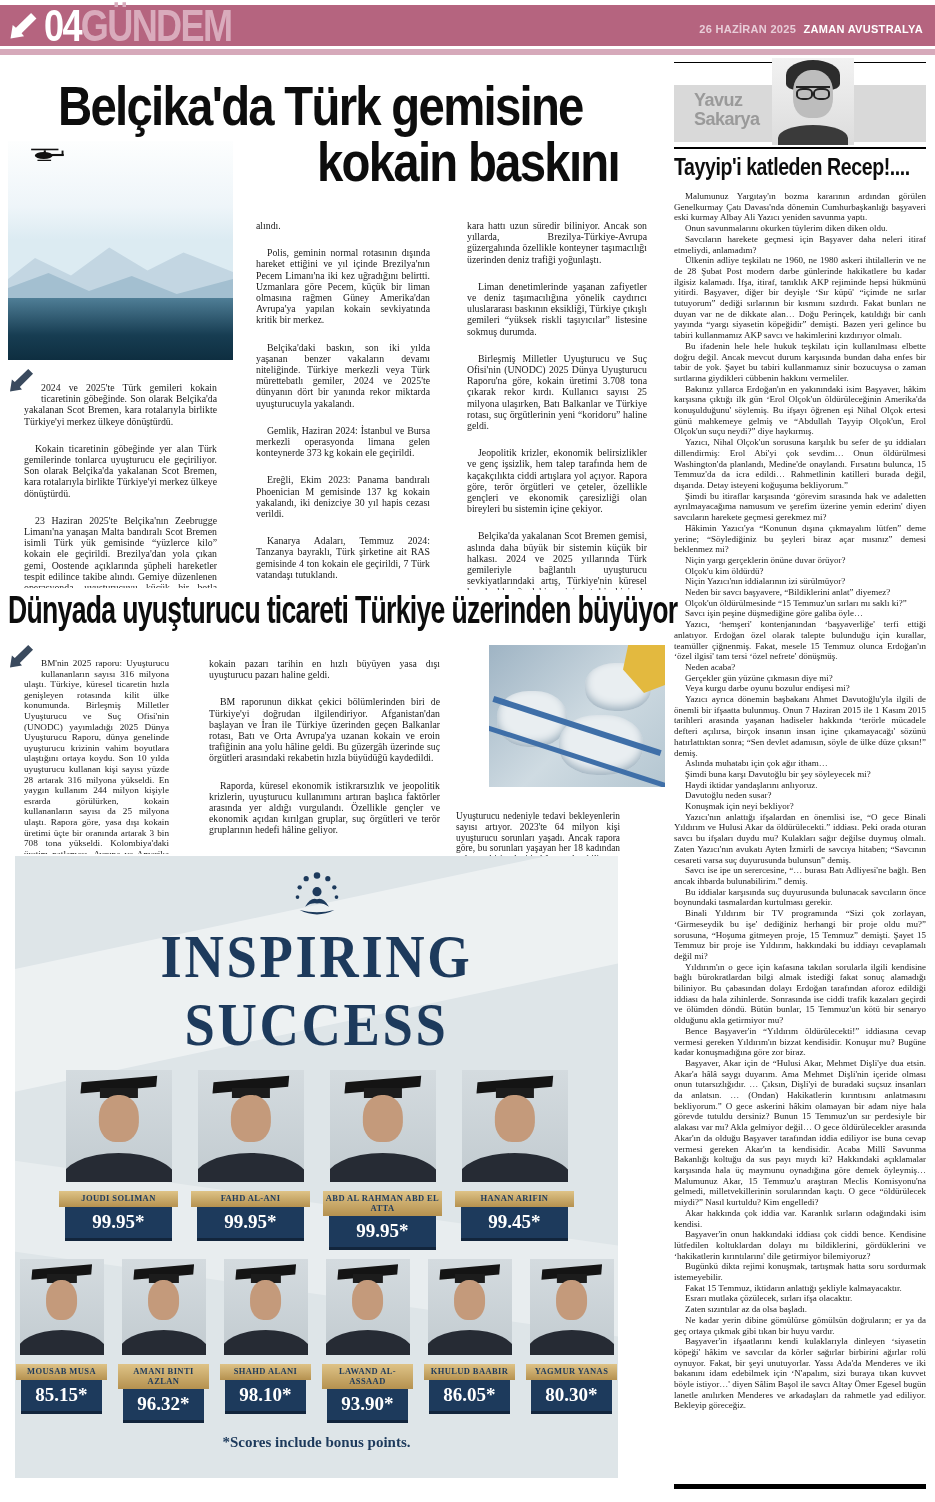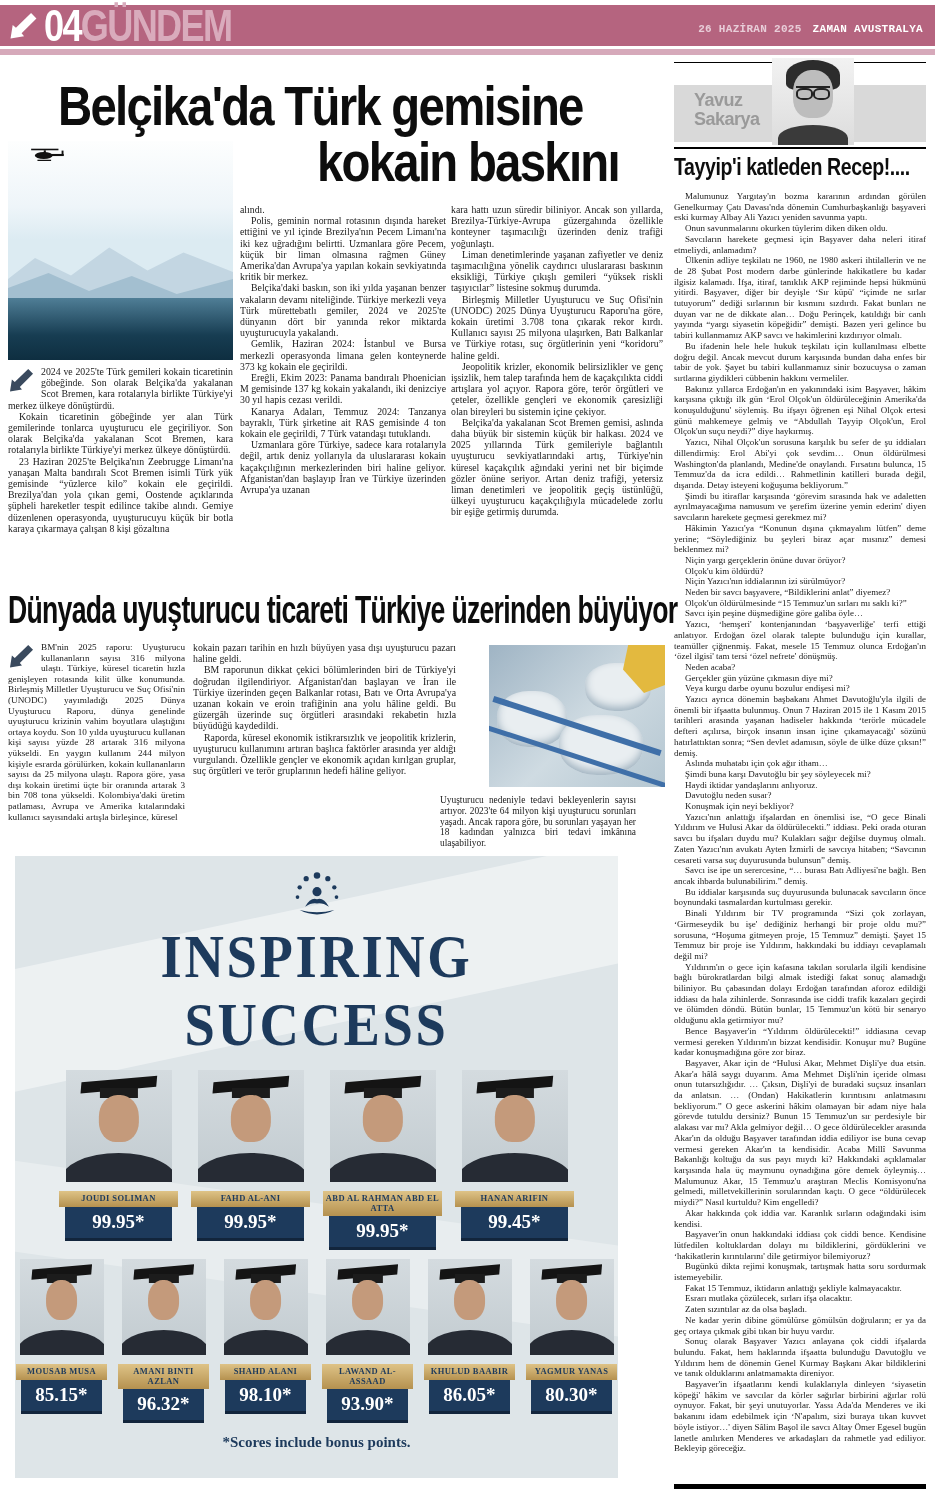--- a/index.html
+++ b/index.html
@@ -6,37 +6,37 @@
   #canvas{position:relative;width:935px;height:1502px;background:#fff;overflow:hidden;
           font-family:"Liberation Serif",serif;color:#1a1a1a;}
   
   .hdr-bar{position:absolute;left:0;top:5px;width:935px;height:41px;background:#b5647f;}
   .hdr-logo{position:absolute;left:10px;top:7px;width:27px;height:27px;}
   .hdr-title{position:absolute;left:44px;top:-4px;white-space:nowrap;
              font-family:"Liberation Sans",sans-serif;font-weight:700;font-size:44px;
              letter-spacing:-2px;transform:scaleX(.82);transform-origin:left top;}
   .hdr-num{color:#ffffff;}
   .hdr-sec{color:#d9abbc;}
-  .hdr-meta{position:absolute;right:12px;top:18px;font-family:Liberation Mono, monospace;
+  .hdr-meta{position:absolute;right:12px;top:18px;font-family:Liberation Sans, sans-serif;
             font-size:11px;font-weight:700;color:#e8cdd8;letter-spacing:.3px;}
   .hdr-meta b{color:#ffffff;margin-left:4px;}
   .hdr-stripe{position:absolute;left:0;top:49px;width:935px;height:6px;background:#d6a9ba;}
   
   .h1{position:absolute;left:8px;top:78px;width:660px;margin:0;
       font-family:"Liberation Sans",sans-serif;font-weight:700;color:#0d0d0d;
       font-size:55px;line-height:56px;letter-spacing:-2px;text-align:right;}
   .h1 .hl{display:inline-block;transform:scaleX(.86);transform-origin:left top;white-space:nowrap;}
   .h1 .hl2{margin-left:207px;}
   .h2{position:absolute;left:8px;top:589px;margin:0;
       font-family:"Liberation Sans",sans-serif;font-weight:700;color:#0d0d0d;
       font-size:38px;letter-spacing:-1px;white-space:nowrap;
       transform:scaleX(.70);transform-origin:left top;}
   
   .acol{position:absolute;font-size:9.8px;line-height:11.2px;text-align:justify;overflow:hidden;}
-  .acol p{margin:0;text-indent:11px;}
+  .acol p{margin:16px;text-indent:11px;}
   .acol p:first-child{text-indent:0;}
   .col-a1{left:8px;top:366px;width:225px;height:222px;}
   .col-b1{left:240px;top:204px;width:206px;height:386px;}
   .col-c1{left:451px;top:204px;width:212px;height:386px;}
   .col-a2{left:8px;top:642px;width:177px;height:212px;font-size:9.2px;line-height:10.6px;}
   .col-b2{left:193px;top:642px;width:263px;height:200px;}
   .caption2{left:440px;top:795px;width:196px;height:62px;font-size:9.4px;line-height:10.8px;}
   .intro-arrow{float:left;width:27px;height:24px;margin:2px 6px 2px 0;}
   .intro-arrow svg{width:100%;height:100%;}
   
@@ -395,19 +395,18 @@
         <p>Yıldırım'ın o gece için kafasına takılan sorularla ilgili kendisine bağlı bürokratlardan bilgi almak istediği fakat sonuç alamadığı biliniyor. Bu çabasından dolayı Erdoğan tarafından aforoz edildiği iddiası da hala zihinlerde. Sonrasında ise ciddi trafik kazaları geçirdi ve ölümden döndü. Bütün bunlar, 15 Temmuz'un kötü bir senaryo olduğunu akla getirmiyor mu?</p>
         <p>Bence Başyaver'in “Yıldırım öldürülecekti!” iddiasına cevap vermesi gereken Yıldırım'ın bizzat kendisidir. Konuşur mu? Bugüne kadar konuşmadığına göre zor biraz.</p>
         <p>Başyaver, Akar için de “Hulusi Akar, Mehmet Dişli'ye dua etsin. Akar'a hâlâ saygı duyarım. Ama Mehmet Dişli'nin içeride olması onun tutarsızlığıdır. … Çıksın, Dişli'yi de buradaki suçsuz insanları da anlatsın. … (Ondan) Hakikatlerin kırıntısını anlatmasını bekliyorum.” O gece askerini hâkim olamayan bir adam niye hala görevde tutuldu dersiniz? Bunun 15 Temmuz'un sır perdesiyle bir alakası var mı? Akla gelmiyor değil… O gece öldürülecekler arasında Akar'ın da olduğu Başyaver tarafından iddia ediliyor ise buna cevap vermesi gereken Akar'ın ta kendisidir. Acaba Millî Savunma Bakanlığı koltuğu da sus payı mıydı ki? Hakkındaki açıklamalar karşısında hala üç maymunu oynadığına göre demek öyleymiş… Malumunuz Akar, 15 Temmuz'u araştıran Meclis Komisyonu'na gelmedi, milletvekillerinin sorularından kaçtı. O gece “öldürülecek miydi?” Nasıl kurtuldu? Kim engelledi?</p>
         <p>Akar hakkında çok iddia var. Karanlık sırların odağındaki isim kendisi.</p>
         <p>Başyaver'in onun hakkındaki iddiası çok ciddi bence. Kendisine lütfedilen koltuklardan dolayı mı bildiklerini, gördüklerini ve ‘hakikatlerin kırıntılarını' dile getirmiyor bilemiyoruz?</p>
         <p>Bugünkü dikta rejimi konuşmak, tartışmak hatta soru sordurmak istemeyebilir.</p>
         <p>Fakat 15 Temmuz, iktidarın anlattığı şekliyle kalmayacaktır.</p>
         <p>Esrarı mutlaka çözülecek, sırları ifşa olacaktır.</p>
         <p>Zaten sızıntılar az da olsa başladı.</p>
         <p>Ne kadar yerin dibine gömülürse gömülsün doğruların; er ya da geç ortaya çıkmak gibi tıkan bir huyu vardır.</p>
-        <p>Sonuç olarak Başyaver Yazıcı anlayana çok ciddi ifşalarda bulundu. Fakat, hem haklarında ifşaatta bulunduğu Davutoğlu ve Yıldırım hem de dönemin Genel Kurmay Başkanı Akar bildiklerini ve tanık olduklarını anlatmamakta direniyor.</p>
         <p>Başyaver'in ifşaatlarını kendi kulaklarıyla dinleyen ‘siyasetin köpeği' hâkim ve savcılar da körler sağırlar birbirini ağırlar rolü oynuyor. Fakat, bir şeyi unutuyorlar. Yassı Ada'da Menderes ve iki bakanını idam edebilmek için ‘N'apalım, sizi buraya tıkan kuvvet böyle istiyor…' diyen Sâlim Başol ile savcı Altay Ömer Egesel bugün lanetle anılırken Menderes ve arkadaşları da rahmetle yad ediliyor. Bekleyip göreceğiz.</p>
       </div>
     <div class="op-bottombar"></div>
   </div>
 
 </div>
 
 </body></html>

